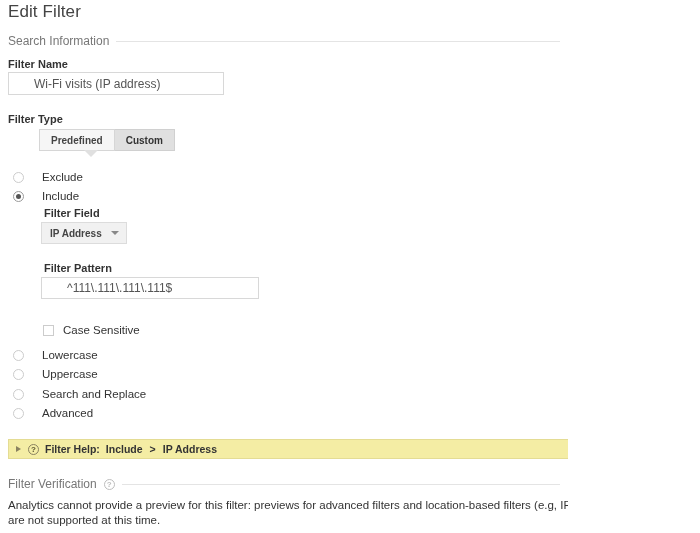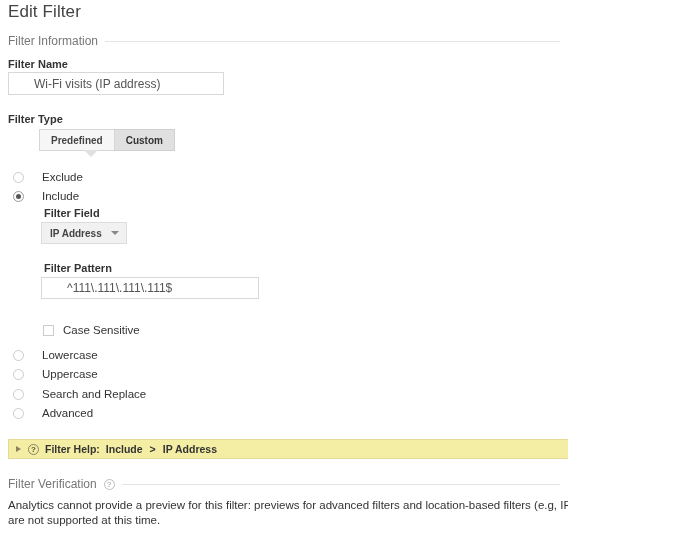--- a/index.html
+++ b/index.html
@@ -254,21 +254,21 @@
   }
 </style>
 </head>
 <body>
 
 <div id="page">
 
   <div class="page-title">Edit Filter</div>
 
   <div class="section-head" style="top:34px;">
-    <span class="label">Filter Information</span>
+    <span class="label">Search Information</span>
     <span class="rule"></span>
   </div>
 
   <div class="field-label" style="left:8px; top:58px;">Filter Name</div>
   <input class="text-input" style="left: 8px; top: 72px; width: 216px; height: 23px;" value="Wi-Fi visits (IP address)">
 
   <div class="field-label" style="left:8px; top:113px;">Filter Type</div>
   <div class="tab-group">
     <div class="tab">Predefined</div>
     <div class="tab selected">Custom</div>

